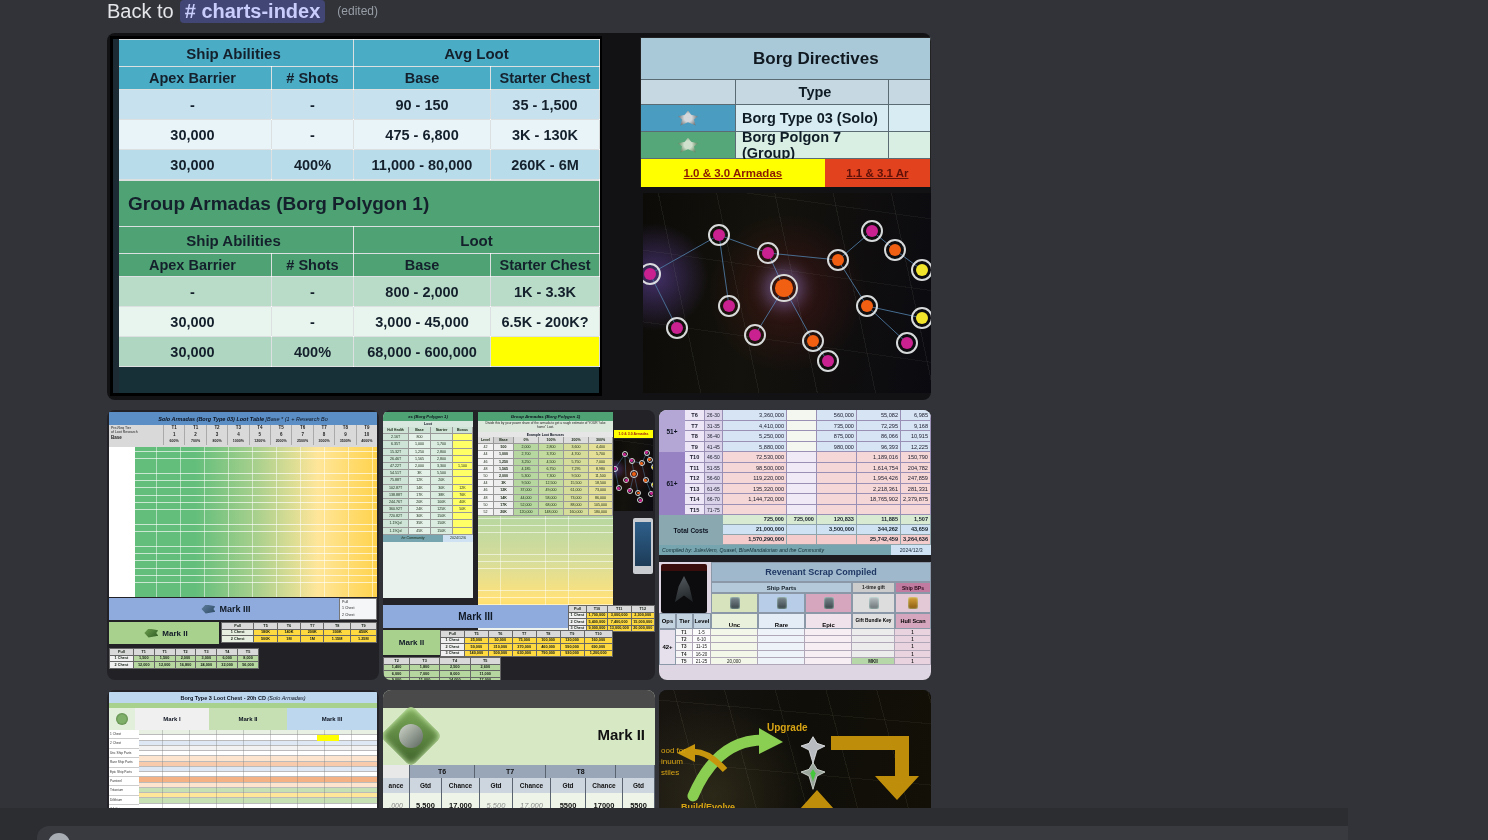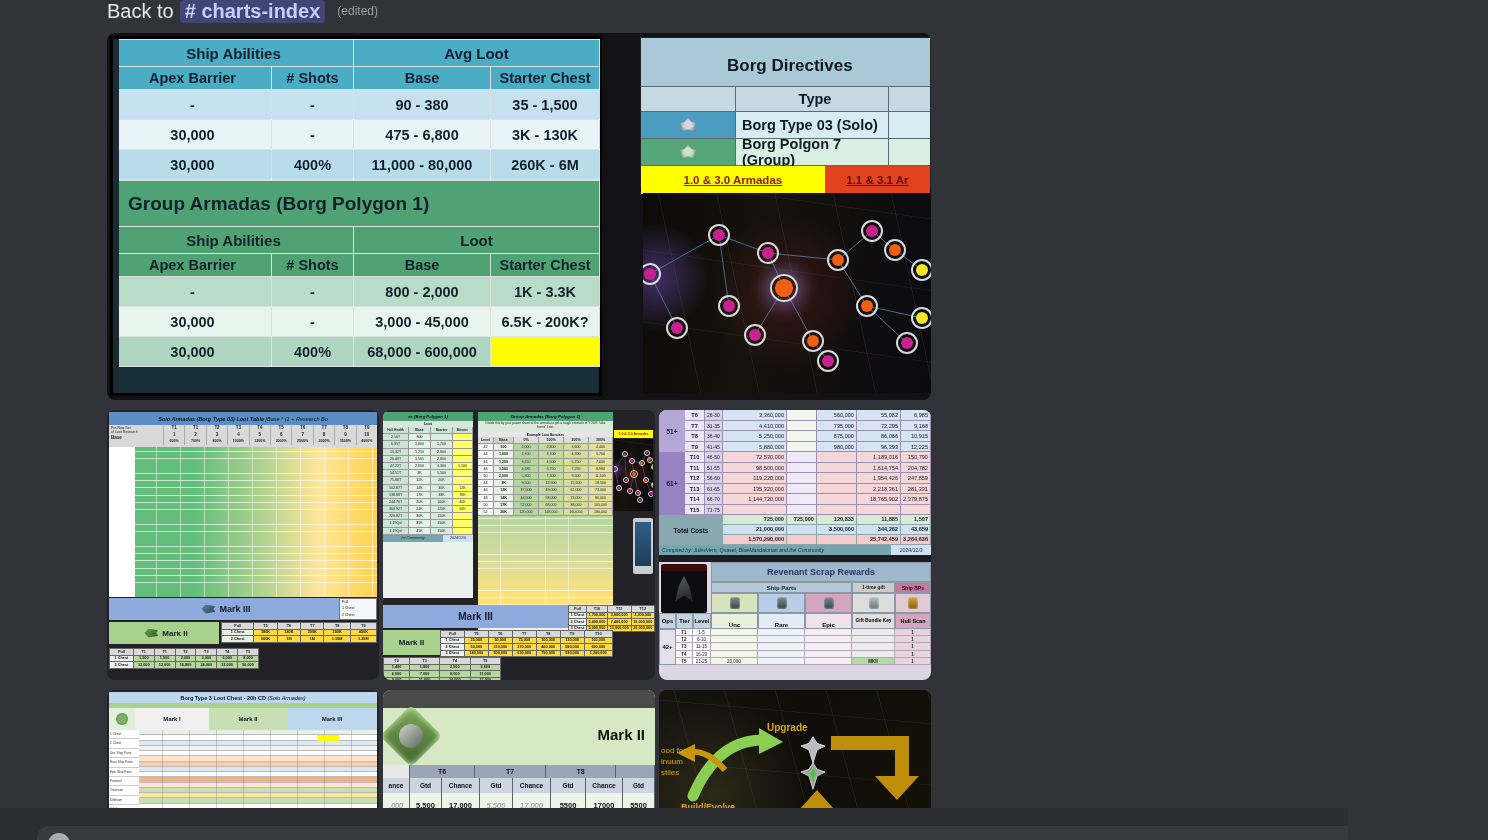--- a/index.html
+++ b/index.html
@@ -25,21 +25,21 @@
   .blue tr.r3 td{background:#b9dcea;}
   .green tr.title td,.green tr.grp td,.green tr.hd td{background:#4ea273;}
   .green tr.title td{padding-left:14px;}
   .green tr.r1 td{background:#b9dcc8;}
   .green tr.r2 td{background:#e8f5ee;}
   .green tr.r3 td{background:#aed6c0;}
   .green td.yellow{background:#ffff00 !important;}
   
   .dir{position:absolute;left:533px;top:4px;width:291px;height:150px;background:#a9c9d8;border:1px solid #222;box-sizing:border-box;}
   .dir .row{display:flex;border-bottom:1px solid #5a6b73;}
-  .dtitle{height:41px;display:flex;align-items:center;font-weight:bold;font-size:17px;color:#101820;padding-left:86px;white-space:nowrap;overflow:hidden;border-bottom:1px solid #5a6b73;margin-top:7px;}
+  .dtitle{height:41px;display:flex;align-items:center;font-weight:bold;font-size:17px;color:#101820;padding-left:112px;white-space:nowrap;overflow:hidden;border-bottom:1px solid #5a6b73;}
   .dtype{height:24px;background:#c6d9e2;}
   .dtype .c2{font-weight:bold;font-size:14px;color:#15202a;}
   .dir .c1{width:95px;display:flex;align-items:center;justify-content:center;border-right:1px solid #5a6b73;box-sizing:border-box;}
   .dir .c2{width:153px;display:flex;align-items:center;padding-left:6px;box-sizing:border-box;border-right:1px solid #5a6b73;font-weight:bold;font-size:14.5px;color:#0f1c26;}
   .dir .c3{flex:1;}
   .drow{height:26px;}
   .tabs{display:flex;height:28px;}
   .tab1{width:185px;background:#ffff00;color:#8b1a00;font-weight:bold;font-size:11.5px;display:flex;align-items:center;justify-content:center;text-decoration:underline;}
   .tab2{width:106px;background:#e2431e;color:#5f1008;font-weight:bold;font-size:11.5px;display:flex;align-items:center;justify-content:center;text-decoration:underline;white-space:nowrap;overflow:hidden;}
   .borg{width:20px;height:15px;background:radial-gradient(circle at 50% 45%,#d4d8da 0 30%,#8a9094 62%,#4a4f52 100%);clip-path:polygon(50% 0,66% 28%,100% 38%,80% 60%,88% 100%,50% 78%,12% 100%,20% 60%,0 38%,34% 28%);}
@@ -154,21 +154,21 @@
             </tr>
         <tr class="hd">
               <td>Apex Barrier</td>
               <td># Shots</td>
               <td>Base</td>
               <td>Starter Chest</td>
             </tr>
         <tr class="r r1">
               <td>-</td>
               <td>-</td>
-              <td>90 - 380</td>
+              <td>90 - 150</td>
               <td>35 - 1,500</td>
             </tr>
         <tr class="r r2">
               <td>30,000</td>
               <td>-</td>
               <td>475 - 6,800</td>
               <td>3K - 130K</td>
             </tr>
         <tr class="r r3">
               <td>30,000</td>
@@ -988,21 +988,21 @@
       <div class="abs" style="left:0;top:135px;width:272px;height:10px;display:flex;">
         <div style="width:232px;background:#76a5af;font-size:5.2px;font-style:italic;color:#17323a;line-height:10px;padding-left:3px;overflow:hidden;white-space:nowrap;">Compiled by: JulesVern, Quasel, BlueMandalorian and the Community</div>
         <div style="width:40px;background:#cfe2f3;font-size:5.2px;line-height:10px;text-align:center;color:#1c2c3c;">2024/12/3</div>
       </div>
     </div>
 
     <div class="rev abs" style="left:0;top:152px;width:272px;height:118px;background:#ded6e2;">
       <div class="abs" style="left:2px;top:2px;width:46px;height:49px;background:linear-gradient(180deg,#3a0d0d 0 14%,#0c0c0e 14% 100%);border-radius:2px;">
         <div class="abs" style="left:14px;top:12px;width:18px;height:26px;background:linear-gradient(160deg,#555c61,#1c2023);clip-path:polygon(50% 0,80% 40%,100% 100%,50% 75%,0 100%,20% 40%);"></div>
       </div>
-      <div class="bandc" style="left:52px;top:0;width:220px;height:20px;background:#9fb8cc;font-size:9px;color:#1f3864;">Revenant Scrap Rewards</div>
+      <div class="bandc" style="left:52px;top:0;width:220px;height:20px;background:#9fb8cc;font-size:9px;color:#1f3864;">Revenant Scrap Compiled</div>
       <div class="bandc" style="left:52px;top:20px;width:141px;height:11px;background:#b4c9d9;font-size:6px;color:#16202a;">Ship Parts</div>
       <div class="bandc" style="left:193px;top:20px;width:43px;height:11px;background:#cccccc;font-size:4.8px;color:#222;">1-time gift</div>
       <div class="bandc" style="left:236px;top:20px;width:36px;height:11px;background:#c27ba0;font-size:5px;color:#2c0a1c;">Ship BPs</div>
       <div class="bandc" style="left:52px;top:31px;width:47px;height:20px;background:#d7e3bc;">
           <span class="partglyph"></span>
         </div>
       <div class="bandc" style="left:99px;top:31px;width:47px;height:20px;background:#b7cde8;">
           <span class="partglyph"></span>
         </div>
       <div class="bandc" style="left:146px;top:31px;width:47px;height:20px;background:#d5a6bd;">

